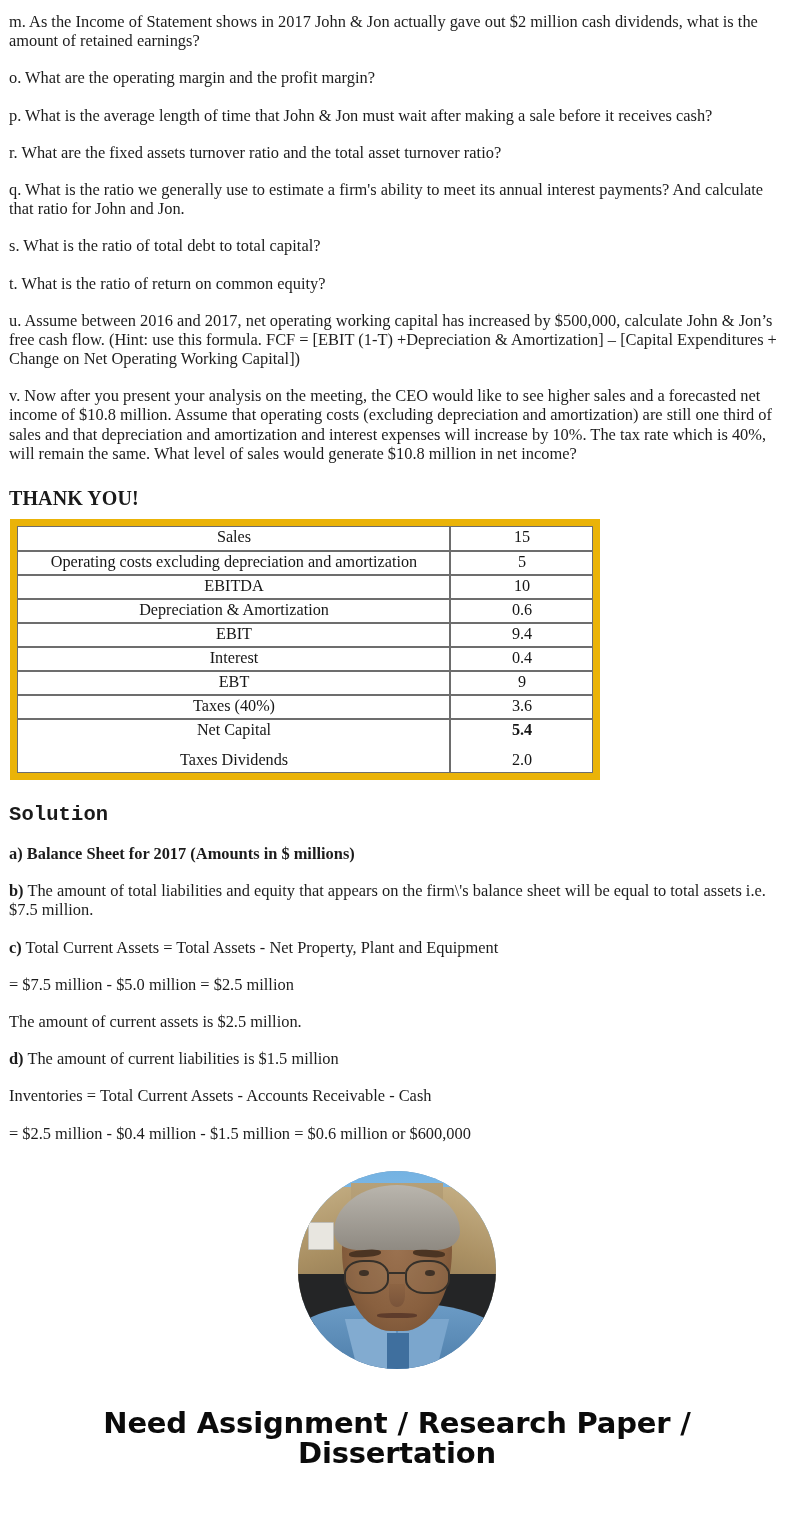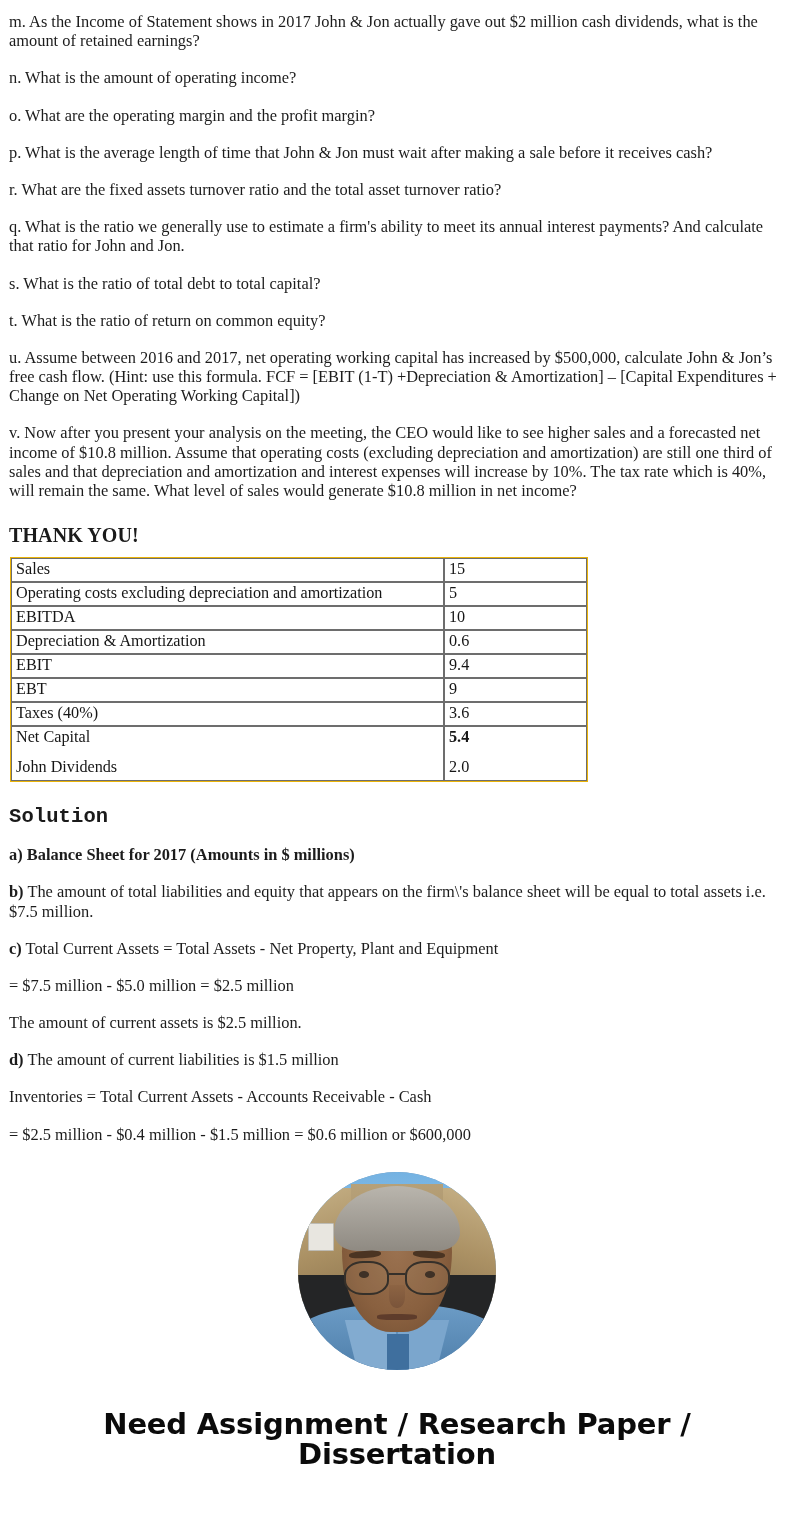--- a/index.html
+++ b/index.html
@@ -41,23 +41,24 @@
   }
 
   
   .stmt-wrap {
     margin: 0 0 18px 1px;
   }
   table.stmt {
     border-collapse: separate;
     border-spacing: 0;
     width: 562px;
-    border: 1px solid #eab308;
+    border: 7px solid #eab308;
     background: #7f1d1d;
     table-layout: fixed;
+    text-align: center;
   }
   table.stmt td {
     border: 1px solid #6d6d6d;
     padding: 1px 3px 2px 4px;
     font-size: 16.2px;
     line-height: 1.18;
     vertical-align: top;
     background: #fff;
     color: #161616;
   }
@@ -202,21 +203,20 @@
   }
   .advert .line { display: block; }
 </style>
 </head>
 <body>
 
 <div class="page">
 
   <div>
     <p class="q">m. As the Income of Statement shows in 2017 John &amp; Jon actually gave out $2 million cash dividends, what is the amount of retained earnings?</p>
-    <p class="q">n. What is the amount of operating income?</p>
     <p class="q">o. What are the operating margin and the profit margin?</p>
     <p class="q">p. What is the average length of time that John &amp; Jon must wait after making a sale before it receives cash?</p>
     <p class="q">r. What are the fixed assets turnover ratio and the total asset turnover ratio?</p>
     <p class="q">q. What is the ratio we generally use to estimate a firm's ability to meet its annual interest payments? And calculate that ratio for John and Jon.</p>
     <p class="q">s. What is the ratio of total debt to total capital?</p>
     <p class="q">t. What is the ratio of return on common equity?</p>
     <p class="q">u. Assume between 2016 and 2017, net operating working capital has increased by $500,000, calculate John &amp; Jon’s free cash flow. (Hint: use this formula. FCF = [EBIT (1-T) +Depreciation &amp; Amortization] – [Capital Expenditures + Change on Net Operating Working Capital])</p>
     <p class="q">v. Now after you present your analysis on the meeting, the CEO would like to see higher sales and a forecasted net income of $10.8 million. Assume that operating costs (excluding depreciation and amortization) are still one third of sales and that depreciation and amortization and interest expenses will increase by 10%. The tax rate which is 40%, will remain the same. What level of sales would generate $10.8 million in net income?</p>
   </div>
 
@@ -239,32 +239,36 @@
         </tr>
         <tr>
           <td class="lbl">Depreciation &amp; Amortization</td>
           <td class="val">0.6</td>
         </tr>
         <tr>
           <td class="lbl">EBIT</td>
           <td class="val">9.4</td>
         </tr>
         <tr>
+          <td class="lbl">Interest</td>
+          <td class="val">0.4</td>
+        </tr>
+        <tr>
           <td class="lbl">EBT</td>
           <td class="val">9</td>
         </tr>
         <tr>
           <td class="lbl">Taxes (40%)</td>
           <td class="val">3.6</td>
         </tr>
         <tr>
           <td class="lbl">
             <span>Net Capital</span>
             <span class="cellgap"></span>
-            <span>John Dividends</span>
+            <span>Taxes Dividends</span>
           </td>
           <td class="val">
             <b>5.4</b>
             <span class="cellgap"></span>
             <span>2.0</span>
           </td>
         </tr>
       </tbody>
     </table>
   </div>

